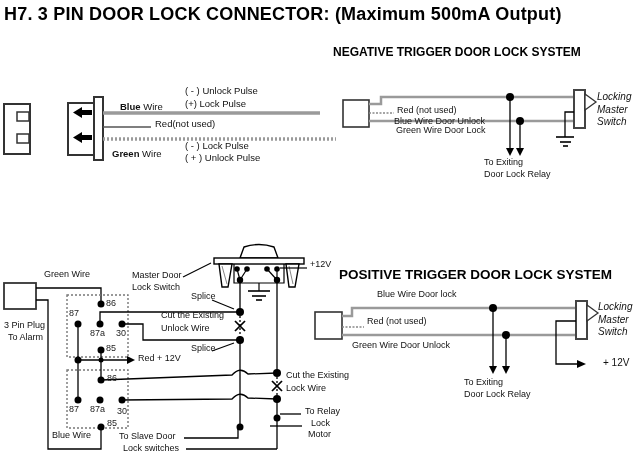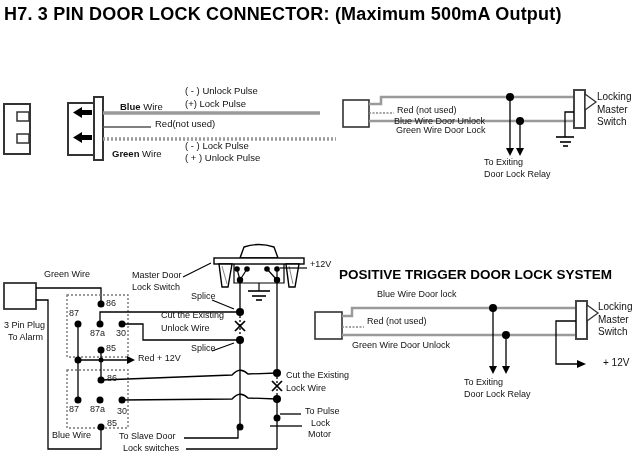--- a/index.html
+++ b/index.html
@@ -6,21 +6,21 @@
   .stage{position:relative;width:633px;height:457px;background:#ffffff;
          font-family:"Liberation Sans",sans-serif;color:#000;overflow:hidden;}
   svg.wires{position:absolute;left:0;top:0;}
   .lbl{position:absolute;font-size:9.5px;line-height:1.05;white-space:nowrap;color:#111;}
   .sm{font-size:9px;}
   .pin{font-size:9px;color:#222;}
   .b{font-weight:bold;}
   .h1{position:absolute;font-size:18px;font-weight:bold;letter-spacing:.2px;color:#000;white-space:nowrap;}
   .h2{position:absolute;font-size:12px;font-weight:bold;white-space:nowrap;}
   .h2big{position:absolute;font-size:13.5px;font-weight:bold;white-space:nowrap;}
-  .sw{font-size:10px;line-height:1.25;}
+  .sw{font-size:10px;line-height:1.25;font-style:italic;}
 </style>
 </head>
 <body>
 
 <div class="stage">
 
   <svg class="wires" width="637" height="457" viewBox="0 0 637 457">
 
     <g fill="none" stroke="#333" stroke-width="2">
       <rect x="4" y="104" width="26" height="50" fill="#fff"></rect>
@@ -177,20 +177,21 @@
   <div class="h1" style="left:4px;top:4px;">H7. 3 PIN DOOR LOCK CONNECTOR: (Maximum 500mA Output)</div>
 
   <div class="lbl" style="left:120px;top:102px;"><span class="b">Blue</span><span> Wire</span></div>
   <div class="lbl" style="left:185px;top:86px;">( - ) Unlock Pulse</div>
   <div class="lbl" style="left:185px;top:99px;">(+) Lock Pulse</div>
   <div class="lbl" style="left:155px;top:119px;">Red(not used)</div>
   <div class="lbl" style="left:185px;top:141px;">( - ) Lock Pulse</div>
   <div class="lbl" style="left:112px;top:149px;"><span class="b">Green</span><span> Wire</span></div>
   <div class="lbl" style="left:185px;top:153px;">( + ) Unlock Pulse</div>
 
+  <div class="h2" style="left:333px;top:45px;">NEGATIVE TRIGGER DOOR LOCK SYSTEM</div>
   <div class="lbl sm" style="left:394px;top:83px;margin-top:34px;">Blue Wire Door Unlock</div>
   <div class="lbl sm" style="left:397px;top:106px;">Red (not used)</div>
   <div class="lbl sm" style="left:396px;top:126px;">Green Wire Door Lock</div>
   <div class="lbl sm" style="left:484px;top:158px;">To Exiting</div>
   <div class="lbl sm" style="left:484px;top:170px;">Door Lock Relay</div>
   <div class="lbl sw" style="left:597px;top:91px;">
     <div>Locking</div>
     <div>Master</div>
     <div>Switch</div>
   </div>
@@ -216,21 +217,21 @@
   <div class="lbl pin" style="left:107px;top:374px;">86</div>
   <div class="lbl pin" style="left:69px;top:405px;">87</div>
   <div class="lbl pin" style="left:90px;top:405px;">87a</div>
   <div class="lbl pin" style="left:117px;top:407px;">30</div>
   <div class="lbl pin" style="left:107px;top:419px;">85</div>
   <div class="lbl sm" style="left:52px;top:431px;">Blue Wire</div>
   <div class="lbl sm" style="left:119px;top:432px;">To Slave Door</div>
   <div class="lbl sm" style="left:123px;top:444px;">Lock switches</div>
   <div class="lbl sm" style="left:286px;top:371px;">Cut the Existing</div>
   <div class="lbl sm" style="left:286px;top:384px;">Lock Wire</div>
-  <div class="lbl sm" style="left:305px;top:407px;">To Pulse</div>
+  <div class="lbl sm" style="left:305px;top:407px;">To Relay</div>
   <div class="lbl sm" style="left:311px;top:419px;">Lock</div>
   <div class="lbl sm" style="left:308px;top:430px;">Motor</div>
 
   <div class="h2big" style="left:339px;top:267px;">POSITIVE TRIGGER DOOR LOCK SYSTEM</div>
   <div class="lbl sm" style="left:353px;top:290px;padding-left:24px;">Blue Wire Door lock</div>
   <div class="lbl sm" style="left:367px;top:317px;">Red (not used)</div>
   <div class="lbl sm" style="left:352px;top:341px;">Green Wire Door Unlock</div>
   <div class="lbl sm" style="left:464px;top:378px;">To Exiting</div>
   <div class="lbl sm" style="left:464px;top:390px;">Door Lock Relay</div>
   <div class="lbl sw" style="left:598px;top:301px;">

